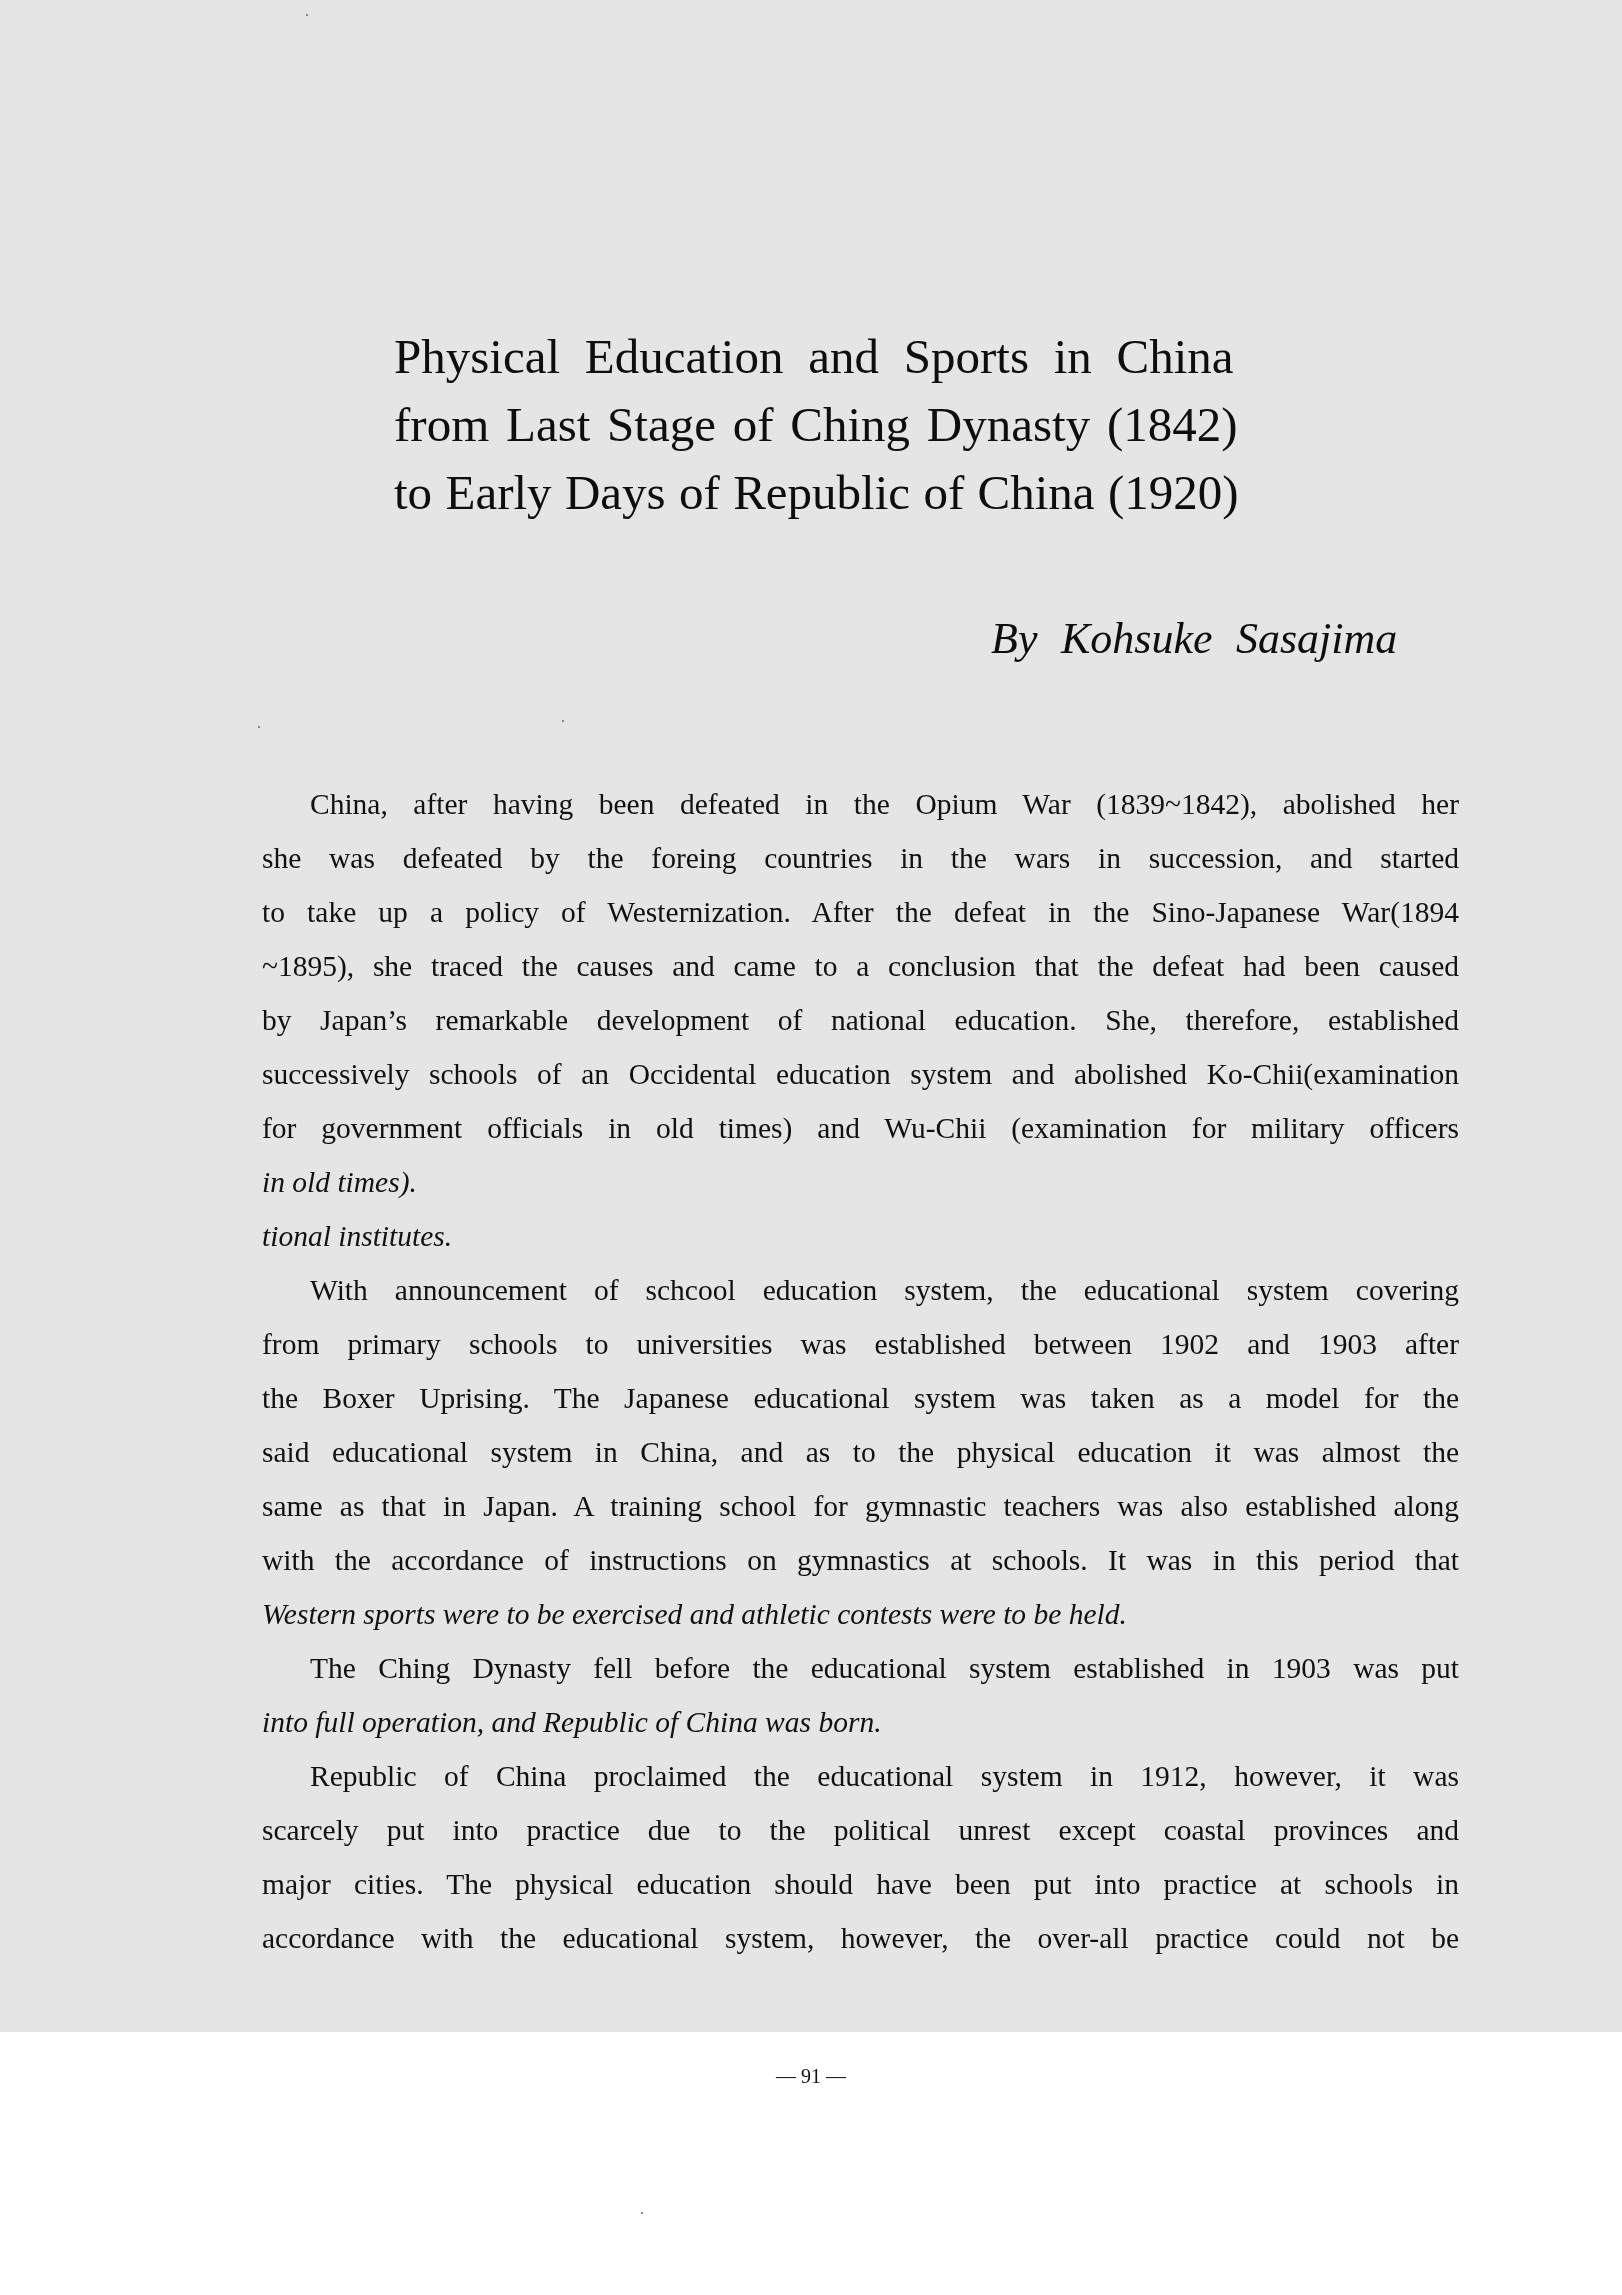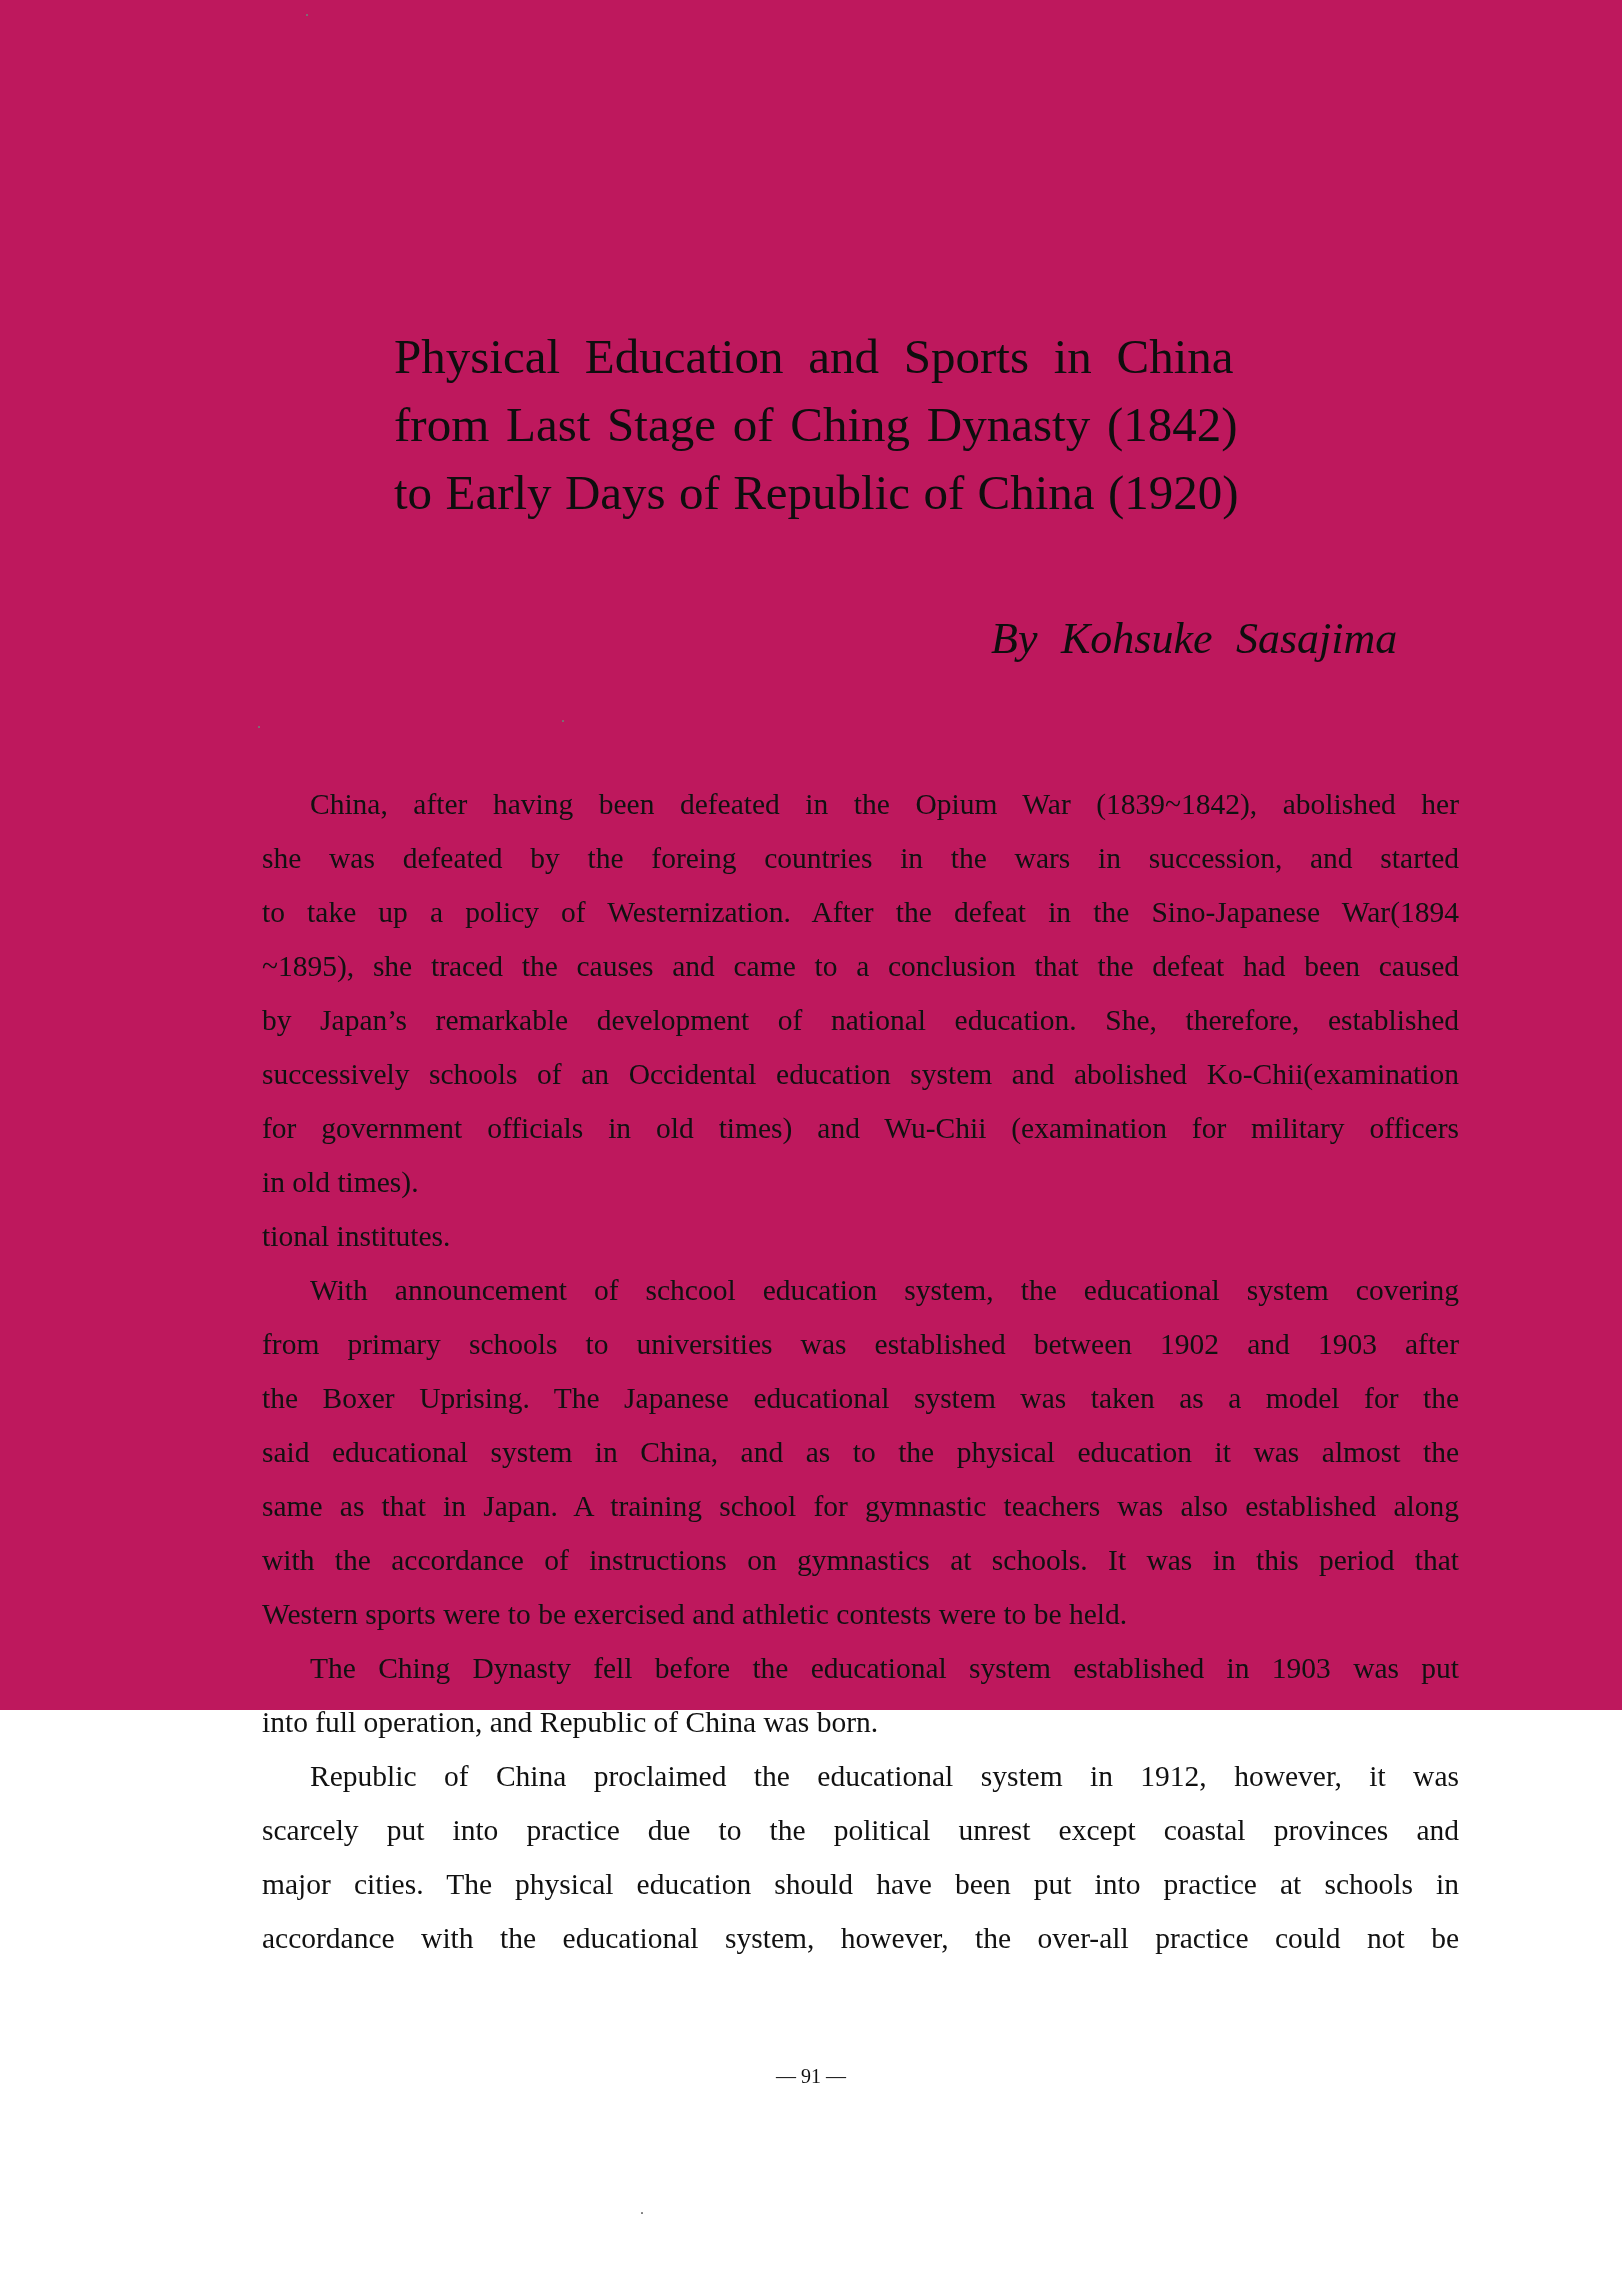--- a/index.html
+++ b/index.html
@@ -12,22 +12,22 @@
       height: 2295px;
       position: relative;
       overflow: hidden;
       font-family: "Liberation Serif", "DejaVu Serif", serif;
       color: #111111;
     }
     .page {
       position: absolute;
       left: 0; top: 0;
       width: 1622px;
-      height: 1710px;
-      background: #be185d;
+      height: 2032px;
+      background: #e5e5e5;
     }
     .title-block {
       position: absolute;
       left: 394px;
       top: 323px;
       width: 964px;
     }
     .title-line {
       font-size: 49px;
       line-height: 68px;
@@ -57,21 +57,21 @@
     .line {
       font-size: 29.5px;
       line-height: 54px;
       height: 54px;
       white-space: nowrap;
       text-align: justify;
       text-align-last: justify;
       color: #111111;
     }
     .line.indent { padding-left: 48px; }
-    .line.last { text-align-last: left; }
+    .line.last { text-align-last: left; font-style: italic; }
     .page-number {
       position: absolute;
       left: 0;
       width: 1622px;
       top: 2065px;
       text-align: center;
       font-size: 20px;
       color: #111111;
     }
     .speck {

